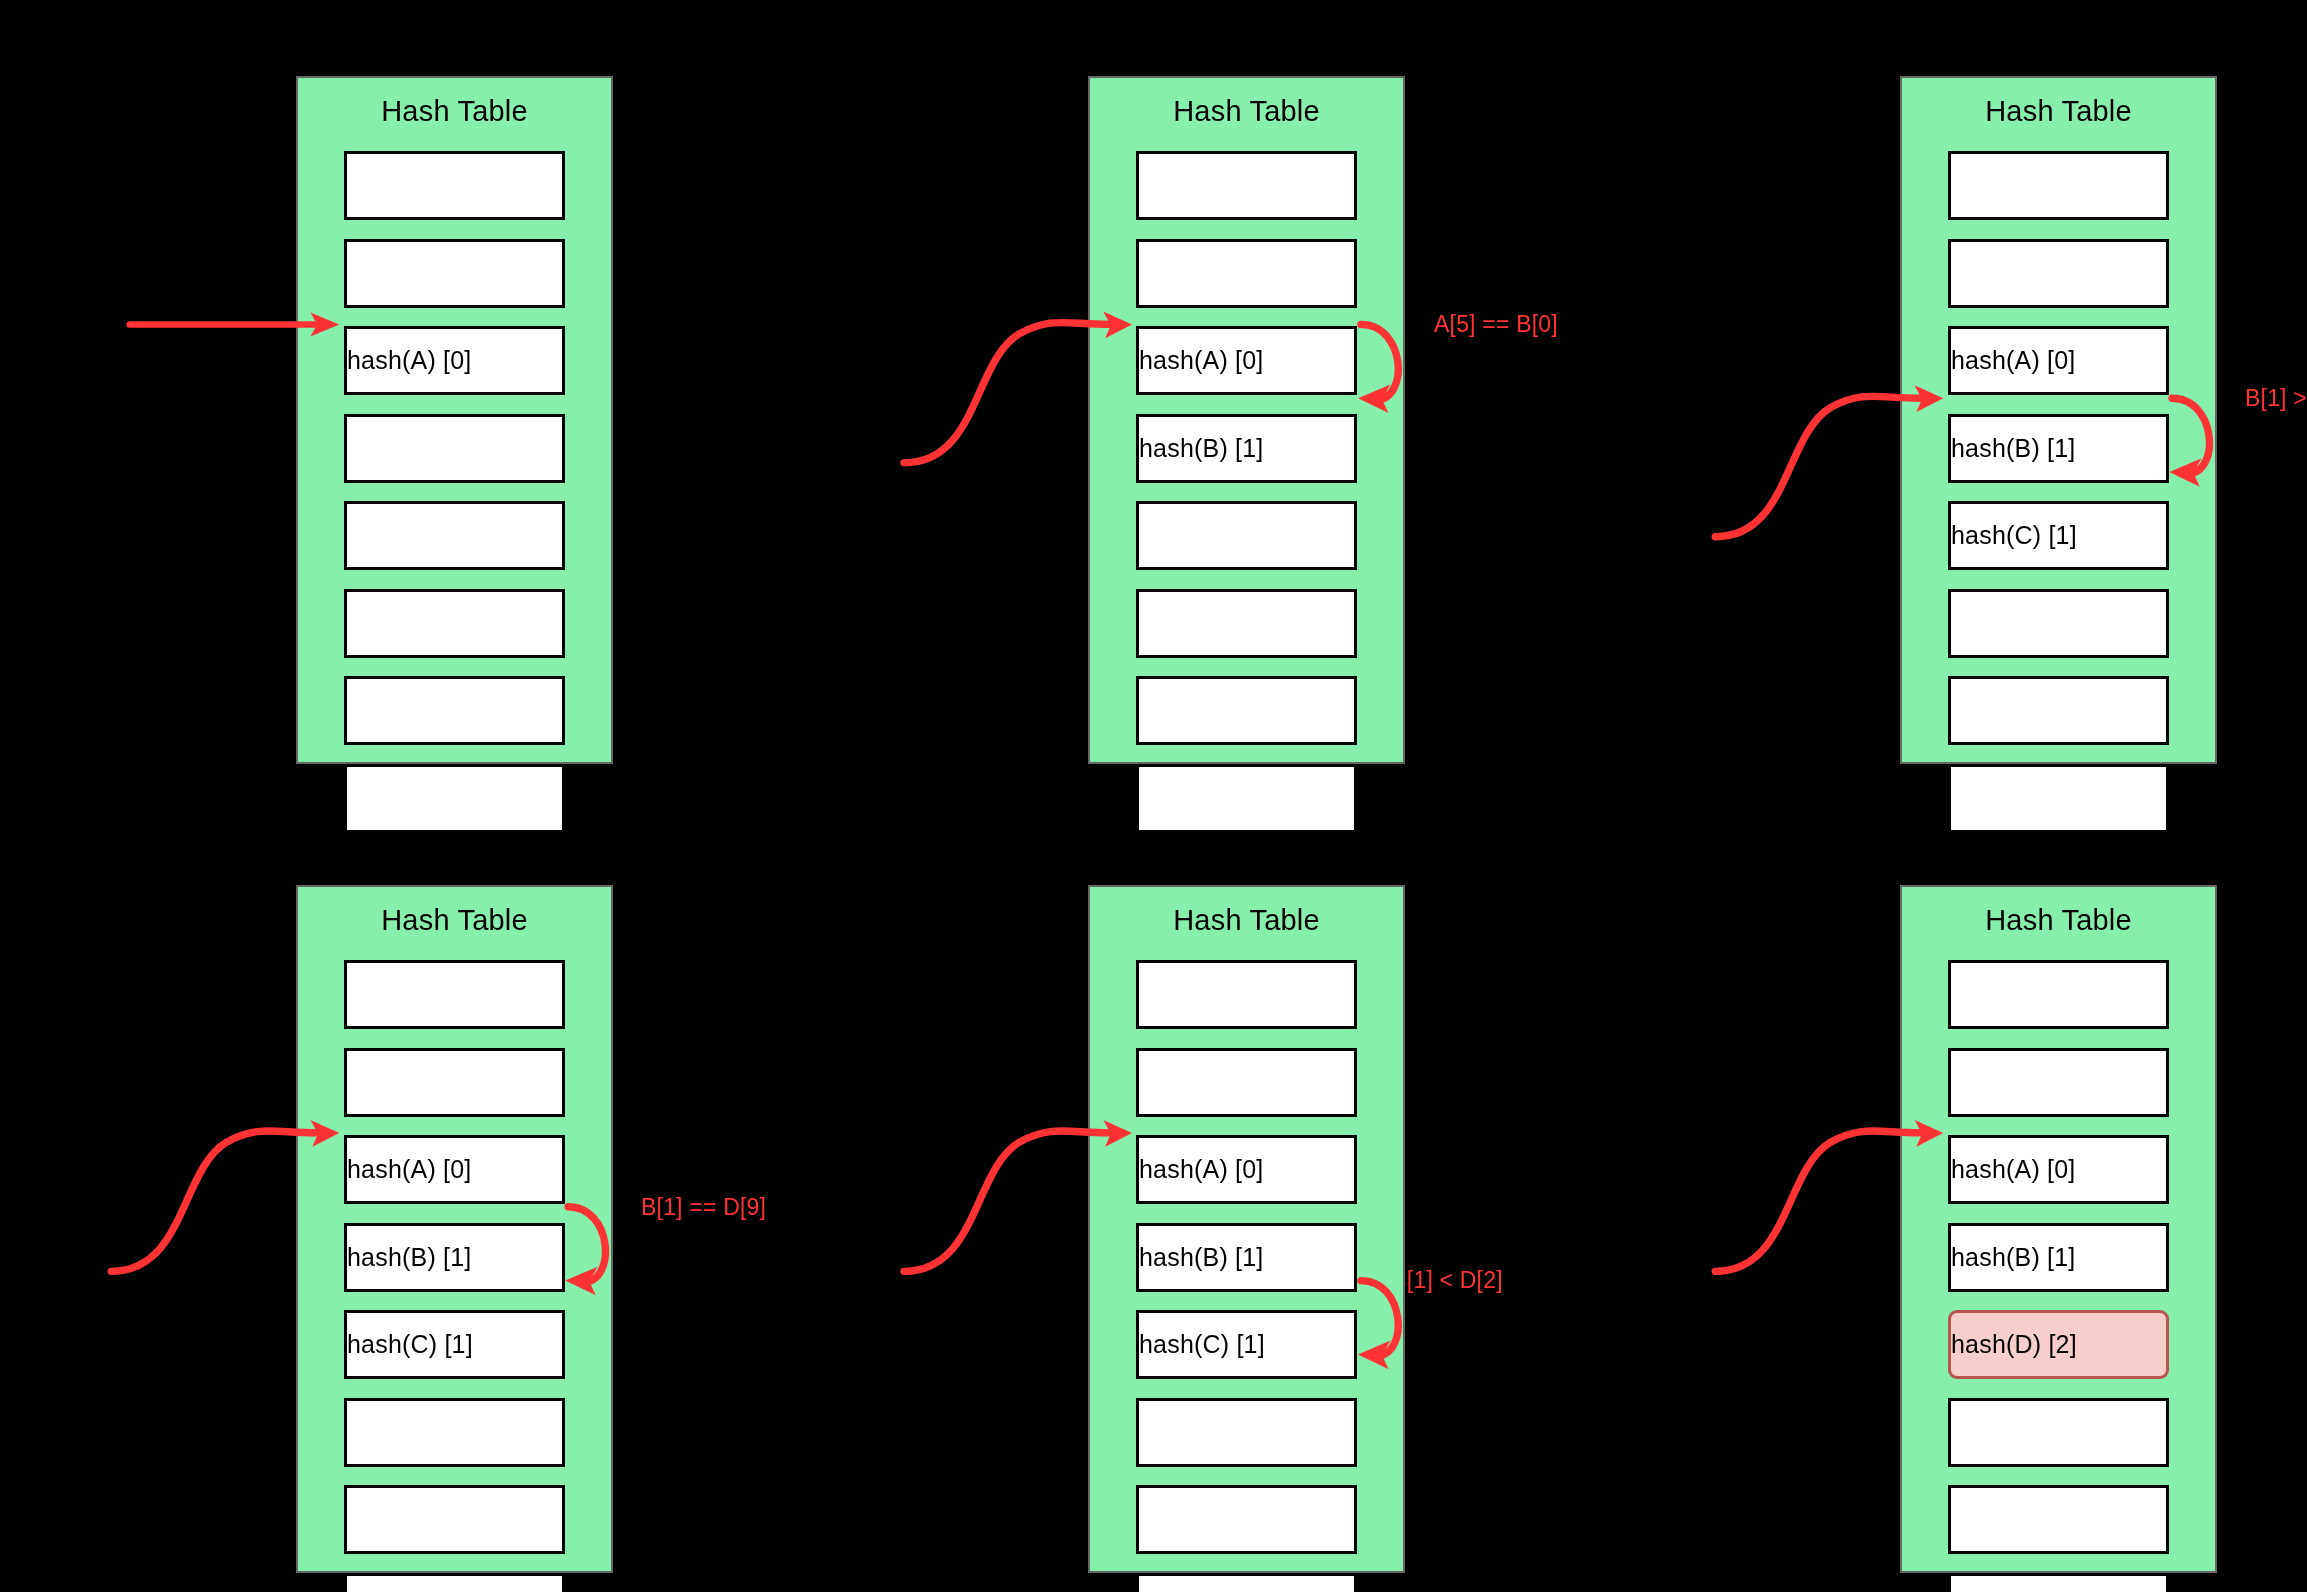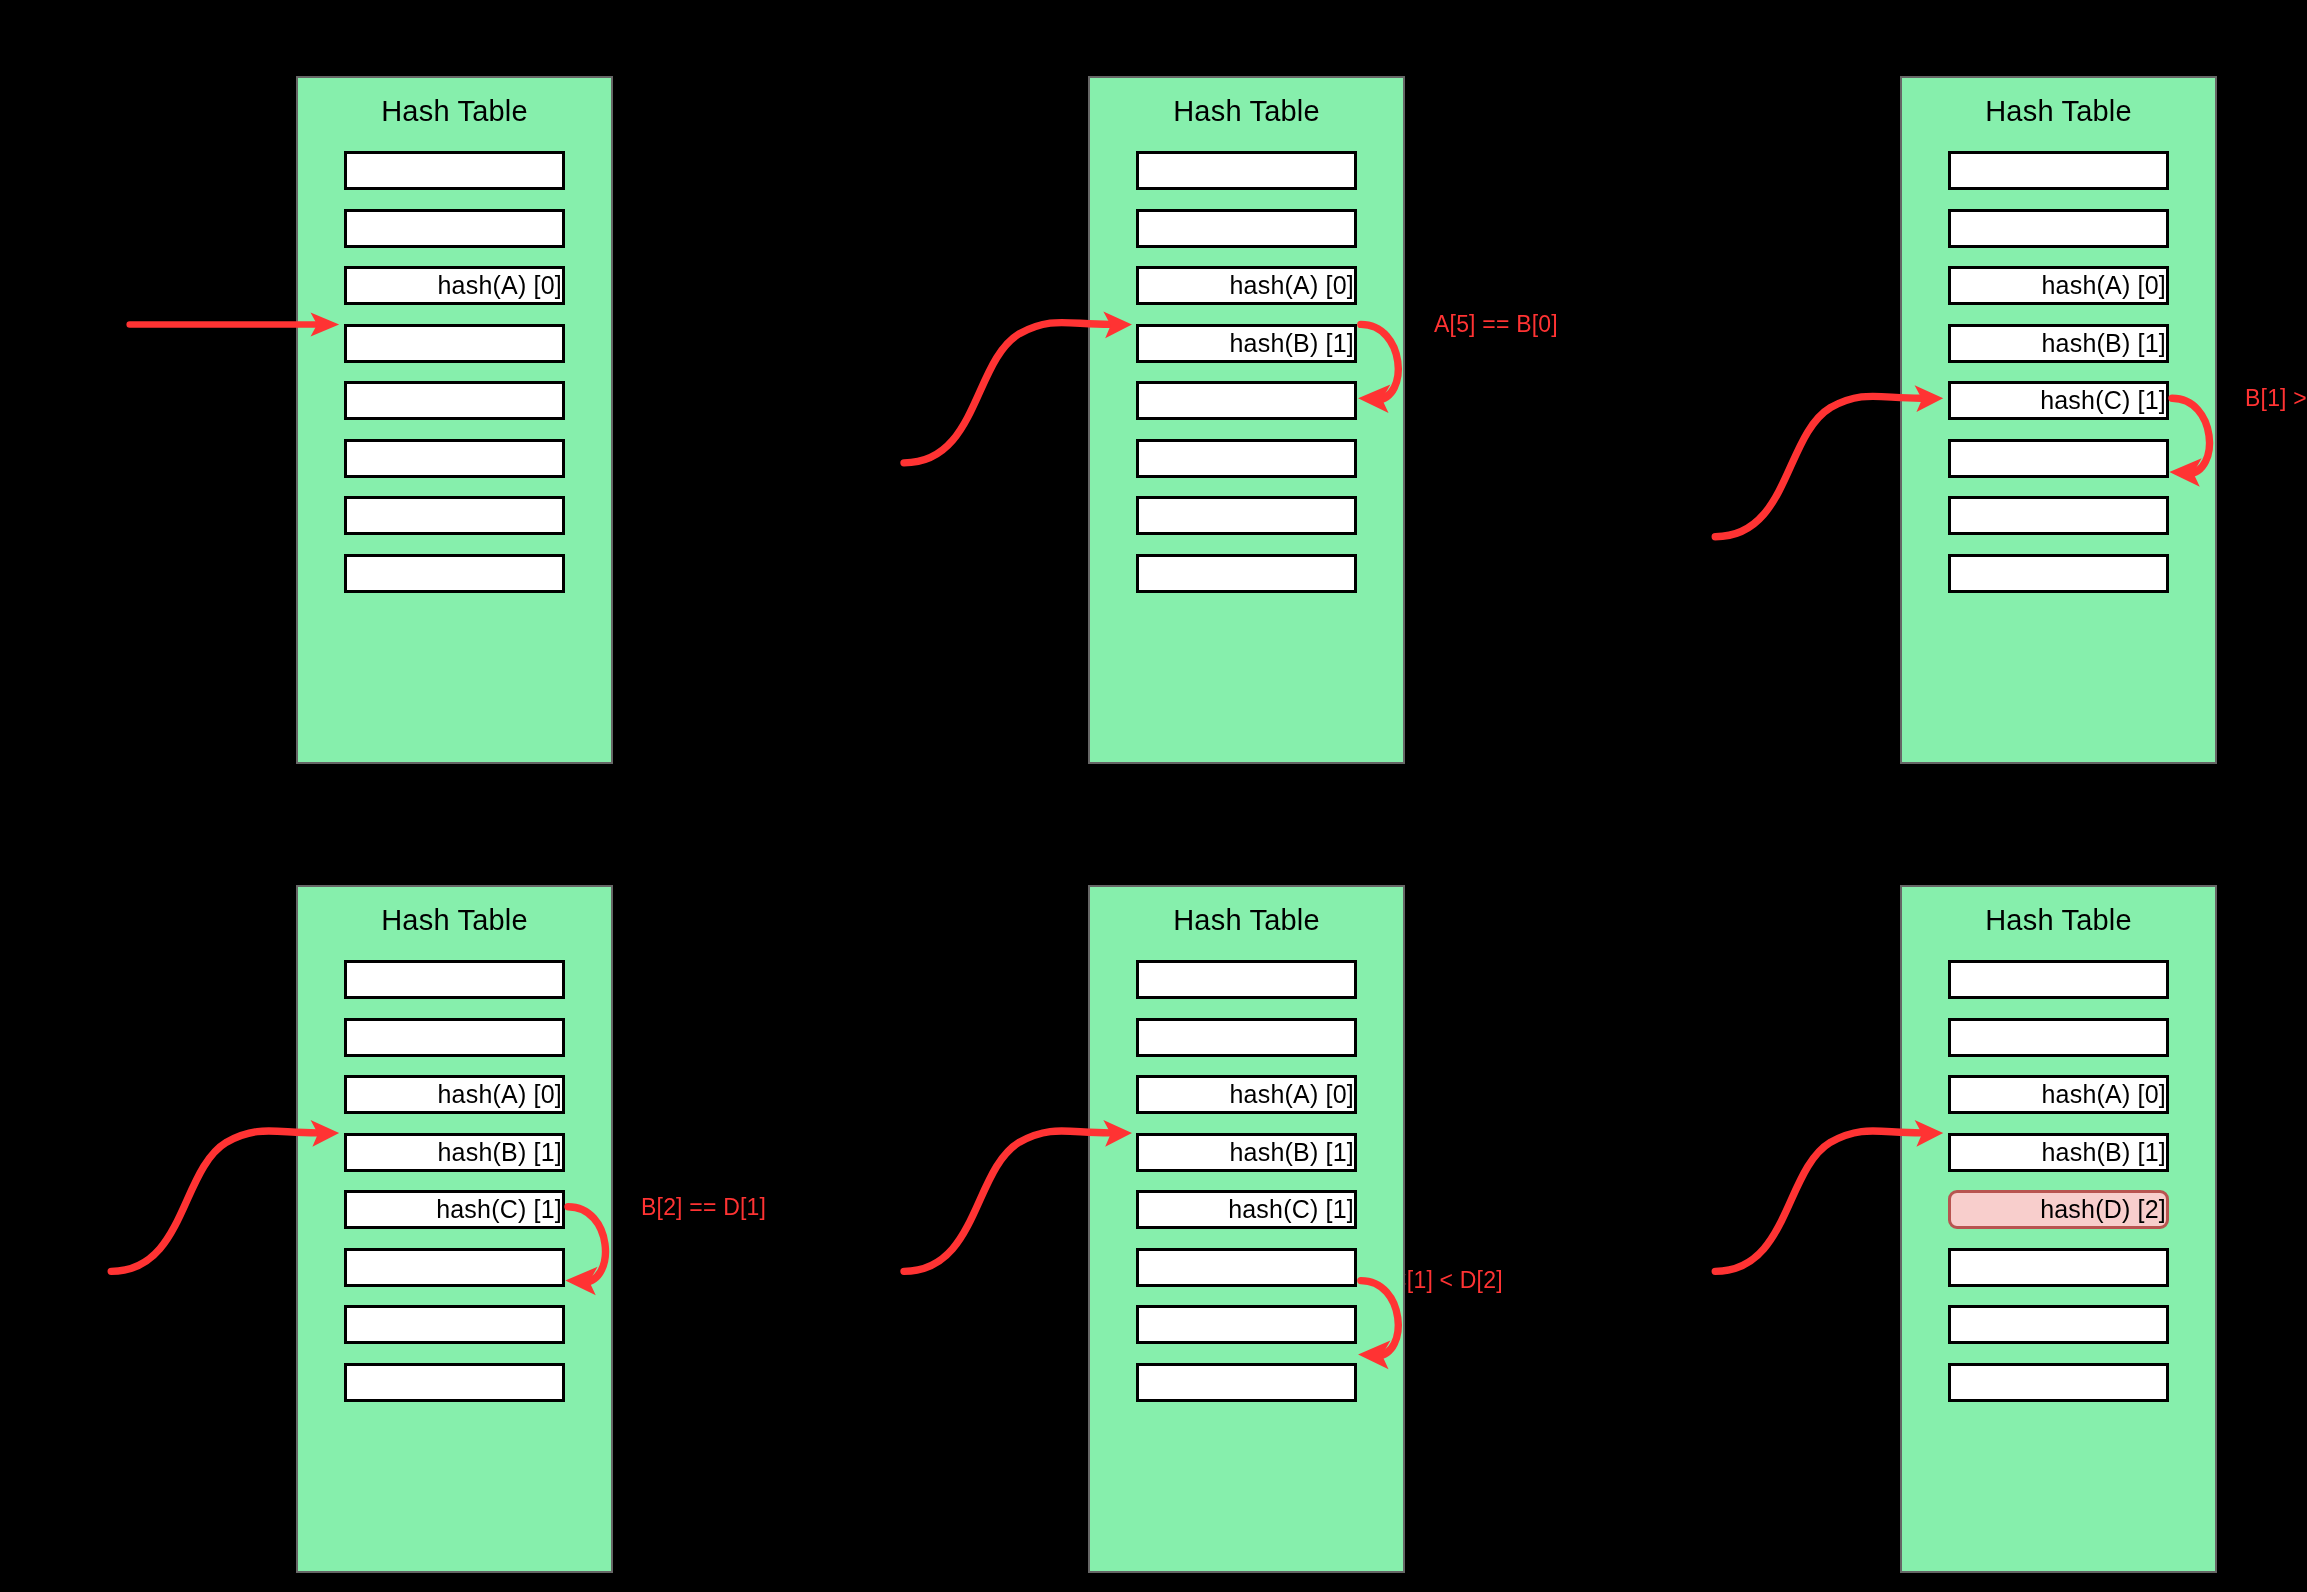--- a/index.html
+++ b/index.html
@@ -24,28 +24,28 @@
     font-weight:400;
     letter-spacing:0.2px;
   }
   .cells{
     position:absolute;
     left:46px;
     right:46px;
     top:73px;
   }
   .cell{
-    height:39px;
+    height:69px;
     margin-bottom:18.5px;
     background:#ffffff;
     border:3.2px solid #000000;
     box-sizing:border-box;
     display:flex;
     align-items:center;
-    justify-content:flex-end;
+    justify-content:flex-start;
     color:#000000;
     font-size:25px;
     letter-spacing:0.2px;
   }
   .cell.filled-highlight{
     background:#f8cecc;
     border-color:#b85450;
     border-radius:9px;
   }
   .cell .cell-text{
@@ -152,21 +152,21 @@
           <span class="cell-text"></span>
         </div>
         <div class="cell">
           <span class="cell-text"></span>
         </div>
         <div class="cell">
           <span class="cell-text"></span>
         </div>
       </div>
     </div>
-    <div class="ann" style="left: 641px; top: 1194px;">B[2] == D[1]</div>
+    <div class="ann" style="left: 641px; top: 1194px;">B[1] == D[9]</div>
     <div class="panel" style="left: 296px; top: 885px; width: 317px; height: 688px;">
       <div class="panel-title">Hash Table</div>
       <div class="cells">
         <div class="cell">
           <span class="cell-text"></span>
         </div>
         <div class="cell">
           <span class="cell-text"></span>
         </div>
         <div class="cell">

